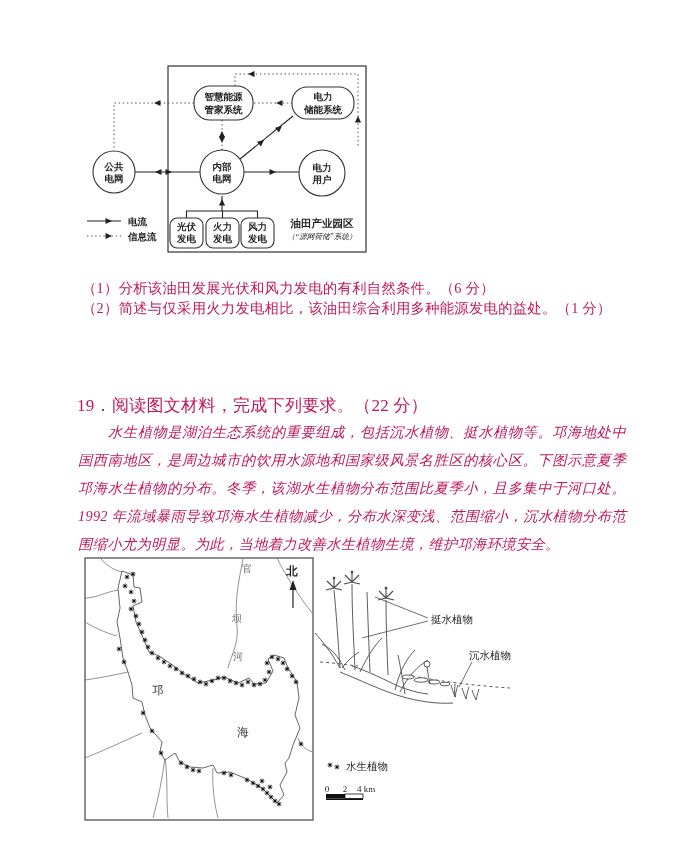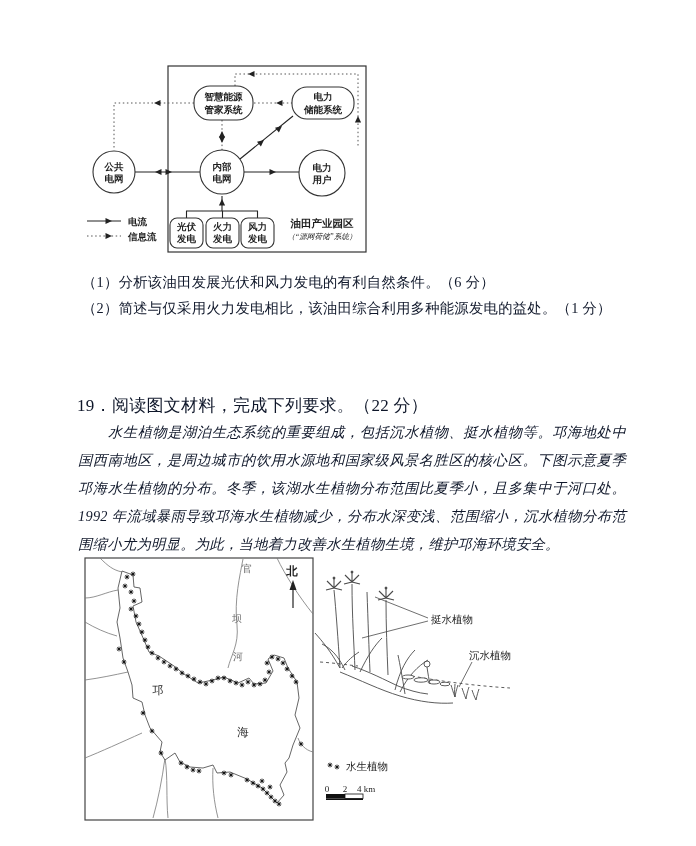--- a/index.html
+++ b/index.html
@@ -1,17 +1,17 @@
 <!DOCTYPE html>
 <html><head>
 <meta charset="utf-8">
 <style>
   html,body{margin:0;padding:0;background:#fff;}
   .page{position:relative;width:696px;height:846px;background:#fff;overflow:hidden;
-        font-family:"Liberation Serif","DejaVu Serif",serif;color:#0f172a;}
+        font-family:"Liberation Serif","DejaVu Serif",serif;color:#be185d;}
   .abs{position:absolute;}
   .qline{font-size:14.3px;line-height:28px;white-space:nowrap;letter-spacing:.3px;}
   .q19head{font-size:17px;line-height:28px;white-space:nowrap;letter-spacing:.3px;}
   .material{font-size:14.3px;line-height:28px;text-align:justify;text-indent:2.1em;
             font-style:italic;letter-spacing:.3px;}
   svg{display:block;}
   svg text{font-family:"Liberation Serif","DejaVu Serif",serif;fill:#1e1e1e;}
   .ntext{font-weight:bold;font-size:9.5px;}
   .small-it{font-style:italic;font-size:7.6px;}
   .parklab{font-weight:bold;font-size:10.5px;}
@@ -103,21 +103,21 @@
     <g>
       <line x1="87" y1="221" x2="121" y2="221" stroke="#222" stroke-width="1.1"></line>
       <use href="#ah" transform="translate(112,221)"></use>
       <text x="128" y="225" font-size="9.5" font-weight="bold">电流</text>
       <line x1="87" y1="236" x2="121" y2="236" stroke="#555" stroke-width="1" stroke-dasharray="1.5,2.6"></line>
       <use href="#ah" transform="translate(112,236)"></use>
       <text x="128" y="240" font-size="9.5" font-weight="bold">信息流</text>
     </g>
   </svg>
 
-  <div class="abs qline" style="left:82px;top:268px;">（1）分析该油田发展光伏和风力发电的有利自然条件。（6 分）</div>
+  <div class="abs qline" style="left:82px;top:274px;">（1）分析该油田发展光伏和风力发电的有利自然条件。（6 分）</div>
   <div class="abs qline" style="left:82px;top:294px;">（2）简述与仅采用火力发电相比，该油田综合利用多种能源发电的益处。（1 分）</div>
 
   <div class="abs q19head" style="left:77px;top:392px;">19．阅读图文材料，完成下列要求。（22 分）</div>
   <div class="abs material" style="left:78px;top:418px;width:548px;">水生植物是湖泊生态系统的重要组成，包括沉水植物、挺水植物等。邛海地处中国西南地区，是周边城市的饮用水源地和国家级风景名胜区的核心区。下图示意夏季邛海水生植物的分布。冬季，该湖水生植物分布范围比夏季小，且多集中于河口处。1992 年流域暴雨导致邛海水生植物减少，分布水深变浅、范围缩小，沉水植物分布范围缩小尤为明显。为此，当地着力改善水生植物生境，维护邛海环境安全。</div>
 
   <svg class="abs" style="left:78px;top:548px;" width="545" height="290" viewBox="78 548 545 290">
     <defs>
       <g id="pm" stroke="#111" stroke-width="0.9">
         <path d="M-2.4,0 H2.4 M0,-2.4 V2.4 M-1.7,-1.7 L1.7,1.7 M-1.7,1.7 L1.7,-1.7" fill="none"></path>
       </g>

